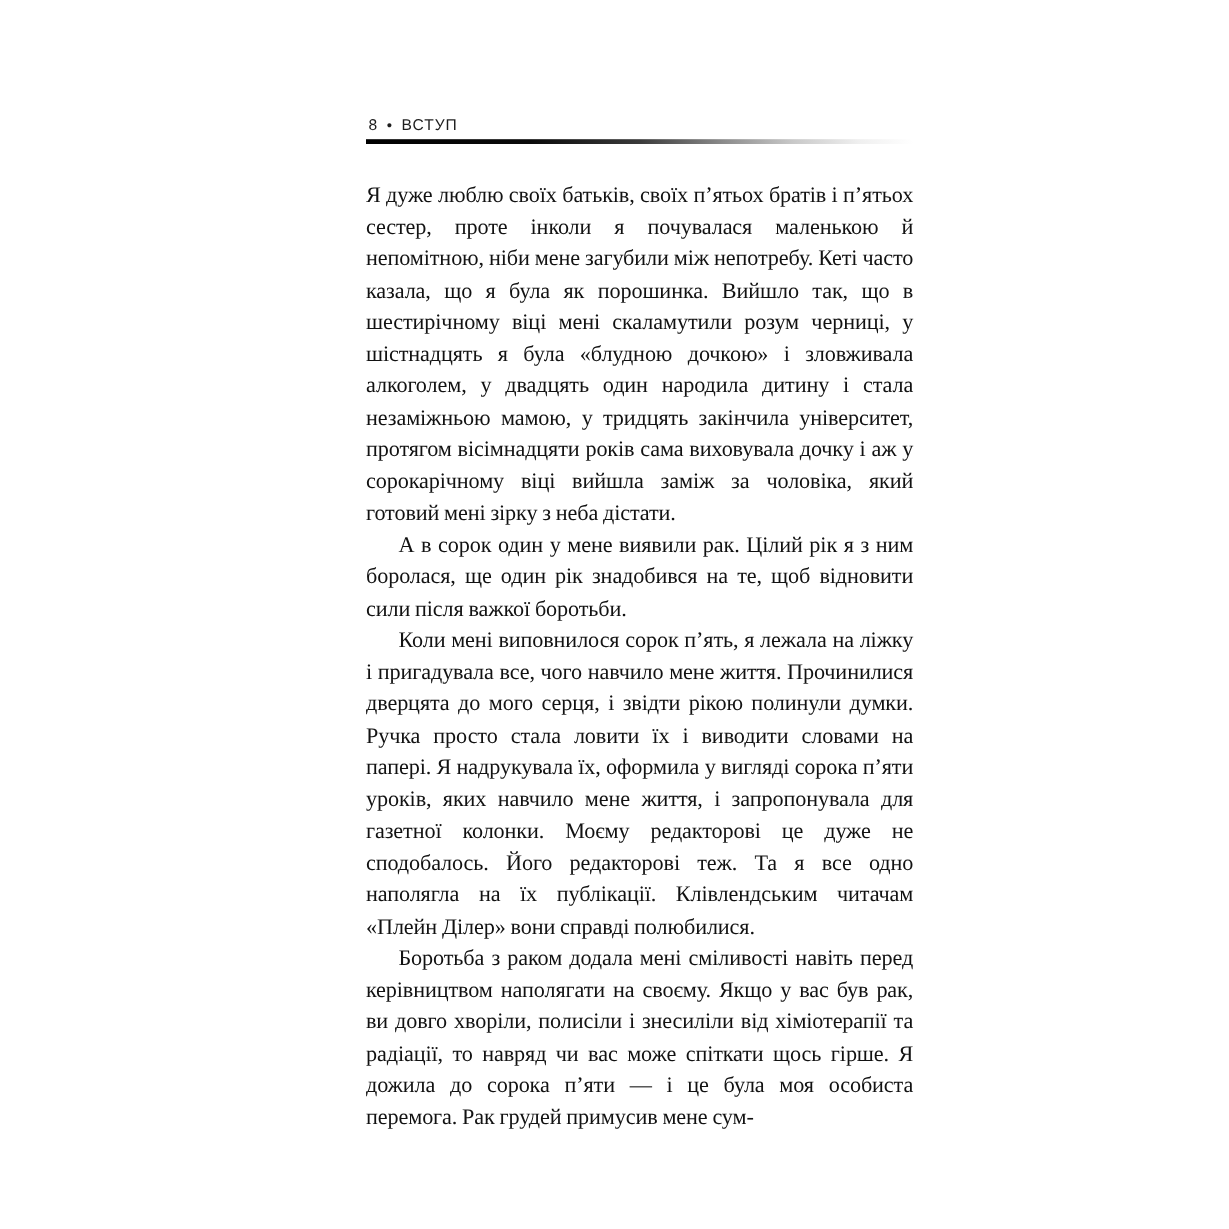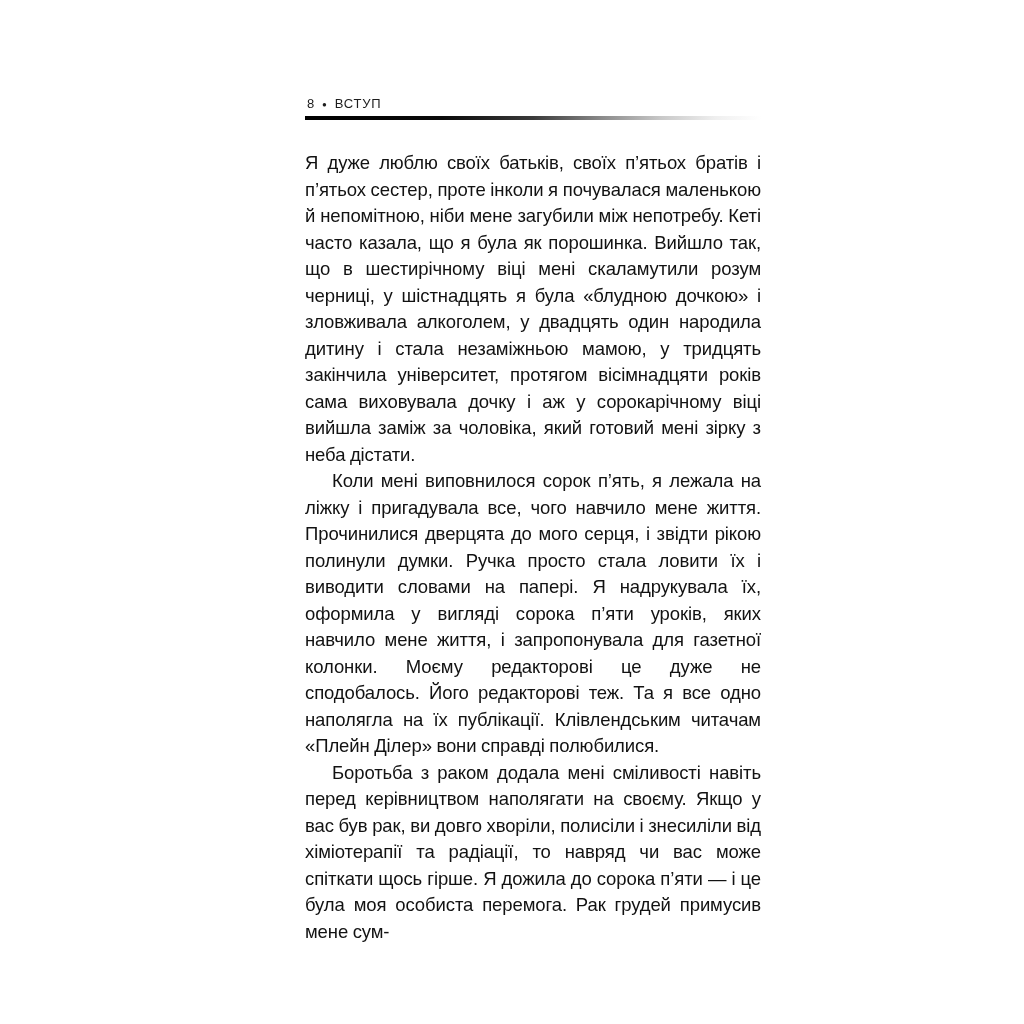--- a/index.html
+++ b/index.html
@@ -49,20 +49,21 @@
     margin-bottom: 30px;
   }
   .body-text {
     font-size: 18.5px;
     line-height: 26.5px;
     text-align: justify;
     color: #121212;
     letter-spacing: -0.1px;
     word-spacing: -0.5px;
     hyphens: auto;
+    font-family: Liberation Serif, serif;
     -webkit-hyphens: auto;
   }
   .body-text p { margin: 0; }
   .body-text p.indent { text-indent: 27px; }
 </style>
 </head>
 <body>
 
 <div class="page">
   <div class="content">
@@ -70,18 +71,19 @@
     <div class="running-head">
       <span>8</span>
       <span class="bullet">●</span>
       <span class="section">ВСТУП</span>
     </div>
 
     <div class="head-rule"></div>
 
     <div class="body-text">
         <p>Я дуже люблю своїх батьків, своїх п’ятьох братів і п’ятьох сестер, проте інколи я почувалася маленькою й непомітною, ніби мене загубили між непотребу. Кеті часто казала, що я була як порошинка. Вийшло так, що в шестирічному віці мені скаламутили розум черниці, у шістнадцять я була «блудною дочкою» і зловживала алкоголем, у двадцять один народила дитину і стала незаміжньою мамою, у тридцять закінчила університет, протягом вісімнадцяти років сама виховувала дочку і аж у сорокарічному віці вийшла заміж за чоловіка, який готовий мені зірку з неба дістати.</p>
+        <p class="indent">А в сорок один у мене виявили рак. Цілий рік я з ним боролася, ще один рік знадобився на те, щоб відновити сили після важкої боротьби.</p>
         <p class="indent">Коли мені виповнилося сорок п’ять, я лежала на ліжку і пригадувала все, чого навчило мене життя. Прочинилися дверцята до мого серця, і звідти рікою полинули думки. Ручка просто стала ловити їх і виводити словами на папері. Я надрукувала їх, оформила у вигляді сорока п’яти уроків, яких навчило мене життя, і запропонувала для газетної колонки. Моєму редакторові це дуже не сподобалось. Його редакторові теж. Та я все одно наполягла на їх публікації. Клівлендським читачам «Плейн Ділер» вони справді полюбилися.</p>
         <p class="indent">Боротьба з раком додала мені сміливості навіть перед керівництвом наполягати на своєму. Якщо у вас був рак, ви довго хворіли, полисіли і знесиліли від хіміотерапії та радіації, то навряд чи вас може спіткати щось гірше. Я дожила до сорока п’яти — і це була моя особиста перемога. Рак грудей примусив мене сум-</p>
       </div>
 
   </div>
 </div>
 
 </body></html>

